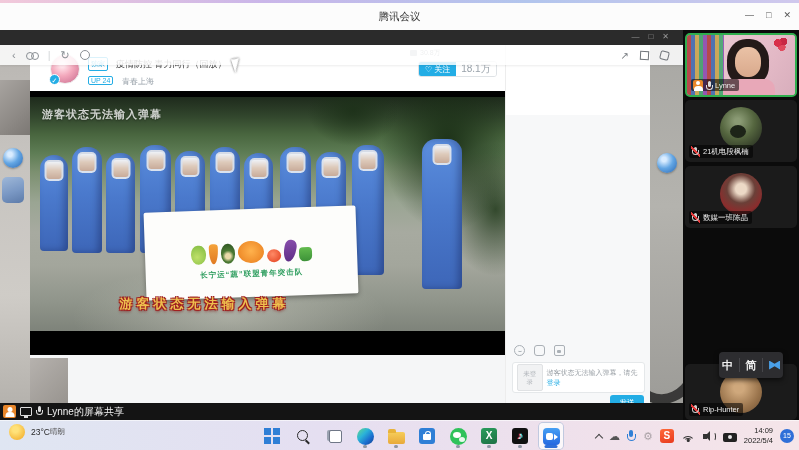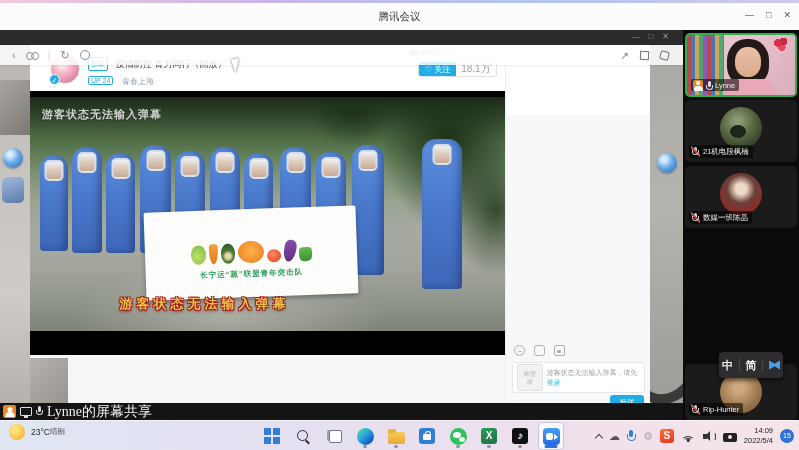--- a/index.html
+++ b/index.html
@@ -121,21 +121,21 @@
   
   .share-bar{position:absolute;left:0;top:373px;width:683px;height:17px;background:#141414;display:flex;align-items:center;gap:4px;padding-left:3px;}
   .orange-badge{width:13px;height:13px;background:#e8862a;border-radius:2px;position:relative;flex:0 0 auto;}
   .person-ico{position:absolute;left:50%;top:2px;transform:translateX(-50%);width:5px;height:5px;border-radius:50%;background:#fff;}
   .person-ico::after{content:"";position:absolute;left:-2px;top:5px;width:9px;height:5px;border-radius:4px 4px 0 0;background:#fff;}
   .mon-ico{width:12px;height:9px;border:1.3px solid #ddd;border-radius:1px;position:relative;flex:0 0 auto;}
   .mon-ico::after{content:"";position:absolute;left:3px;bottom:-3px;width:4px;height:2px;background:#ddd;}
   .mic-w{position:relative;width:7px;height:11px;flex:0 0 auto;}
   .mic-w::before{content:"";position:absolute;left:2px;top:0;width:3px;height:6px;border-radius:2px;background:#ddd;}
   .mic-w::after{content:"";position:absolute;left:0;top:4px;width:5px;height:4px;border:1px solid #ddd;border-top:none;border-radius:0 0 4px 4px;}
-  .share-text{color:#f0f0f0;font-size:14px;font-family:Liberation Serif, serif;}
+  .share-text{color:#f0f0f0;font-size:10px;}
 
   
   .sidebar{position:absolute;top:30px;left:683px;width:116px;height:390px;background:#0b0b0b;}
   .tile{position:absolute;left:2px;width:112px;height:62px;background:#1b1b1b;border-radius:5px;overflow:hidden;}
   .tile .av{position:absolute;left:50%;top:7px;transform:translateX(-50%);width:42px;height:42px;border-radius:50%;}
   .name-row{position:absolute;left:4px;bottom:4px;display:flex;align-items:center;gap:3px;background:rgba(0,0,0,.55);
     border-radius:2px;padding:1px 4px 1px 2px;max-width:102px;}
   .name-row .nm{color:#ececec;font-size:7.5px;white-space:nowrap;overflow:hidden;}
   .mic-m{position:relative;width:9px;height:11px;flex:0 0 auto;}
   .mic-m::before{content:"";position:absolute;left:3px;top:1px;width:3px;height:5px;border-radius:2px;background:#cfcfcf;}

